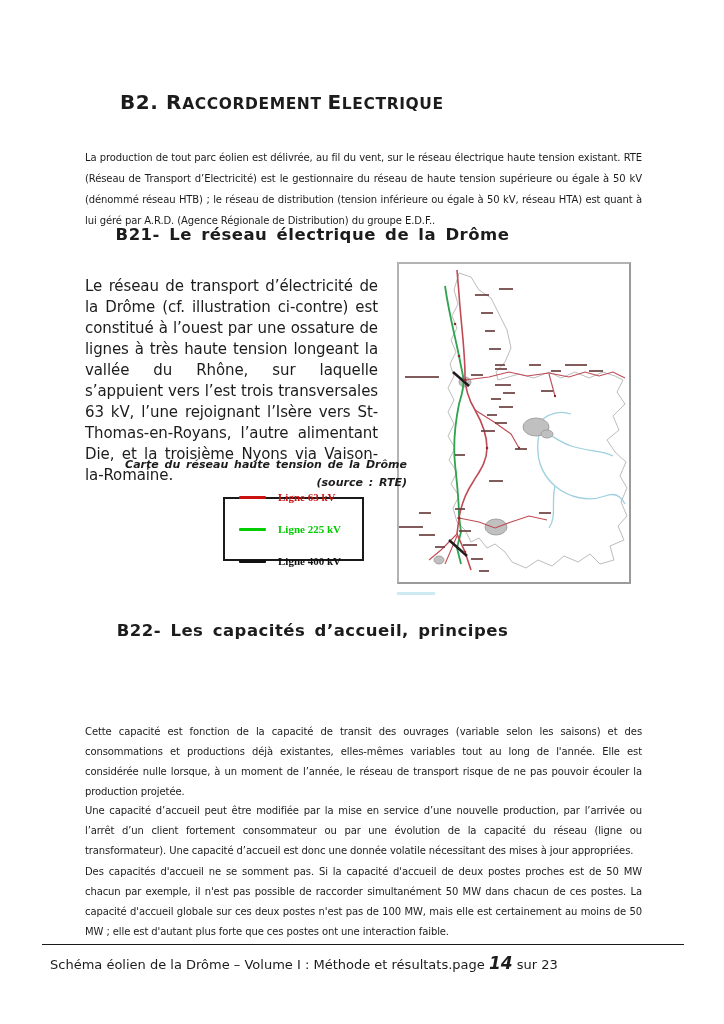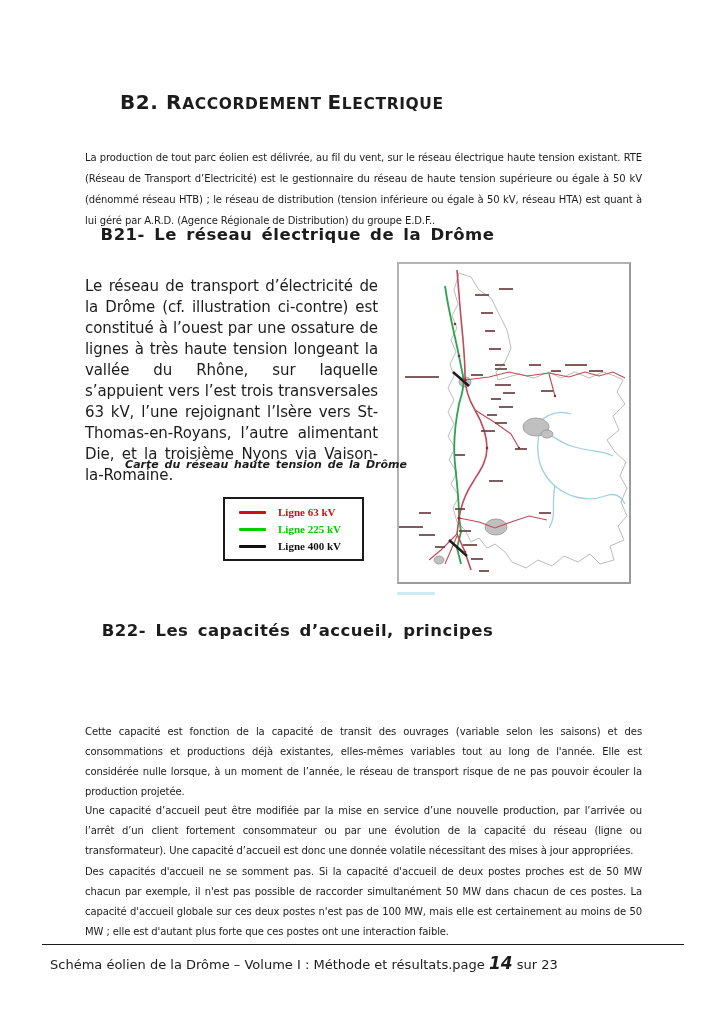--- a/index.html
+++ b/index.html
@@ -19,41 +19,41 @@
   .doc-title .small{font-size:15.5px;}
   
   .para{
     position:absolute;left:85px;width:557px;
     font-size:10px;line-height:21px;letter-spacing:-0.1px;
     text-align:justify;
   }
   .para-b22{line-height:20px;}
   
   .h2{
-    position:absolute;left:85px;width:557px;
+    position:absolute;left:100px;width:557px;
     text-align:center;padding-right:132px;box-sizing:border-box;
     font-size:16.5px;font-weight:bold;letter-spacing:.5px;word-spacing:3px;
     white-space:nowrap;
   }
   
   .b21-body{
     position:absolute;left:85px;top:261px;width:293px;
     font-size:15px;line-height:21px;letter-spacing:-0.1px;
     text-align:justify;
   }
   .fig-caption{
     position:absolute;left:85px;top:456px;width:282px;
     font-size:11px;font-weight:bold;font-style:italic;
     text-align:right;line-height:18px;word-spacing:2px;margin-left:40px;
   }
   
   .legend-box{
     position:absolute;left:223px;top:497px;width:141px;height:64px;
     border:2px solid #1a1a1a;background:#fff;
-    display:flex;flex-direction:column;justify-content:center;gap:5px;
+    display:flex;flex-direction:column;justify-content:center;gap:20px;
     padding:3px 0 3px 14px;box-sizing:border-box;
   }
   .legend-row{display:flex;align-items:center;gap:12px;}
   .legend-line{width:27px;height:3px;border-radius:1px;background:#000;}
   .legend-label{
     font-family:"Liberation Serif", serif;font-weight:bold;font-size:11px;
     white-space:nowrap;
   }
   
   .map-figure{
@@ -183,20 +183,21 @@
           <rect x="72" y="294" width="12" height="2"></rect>
         <rect x="80" y="306" width="10" height="2"></rect>
           <rect x="140" y="248" width="12" height="2"></rect>
       </g>
     </svg>
   </div>
   <div class="map-tick"></div>
 
   <div class="fig-caption">
     <div>Carte du réseau haute tension de la Drôme</div>
+    <div>(source : RTE)</div>
   </div>
 
   <div class="legend-box">
     <div class="legend-row">
       <span class="legend-line" style="background: rgb(204, 17, 17);"></span>
       <span class="legend-label" style="color: rgb(204, 17, 17);">Ligne 63 kV</span>
     </div>
     <div class="legend-row">
       <span class="legend-line" style="background: rgb(0, 204, 0);"></span>
       <span class="legend-label" style="color: rgb(0, 204, 0);">Ligne 225 kV</span>

